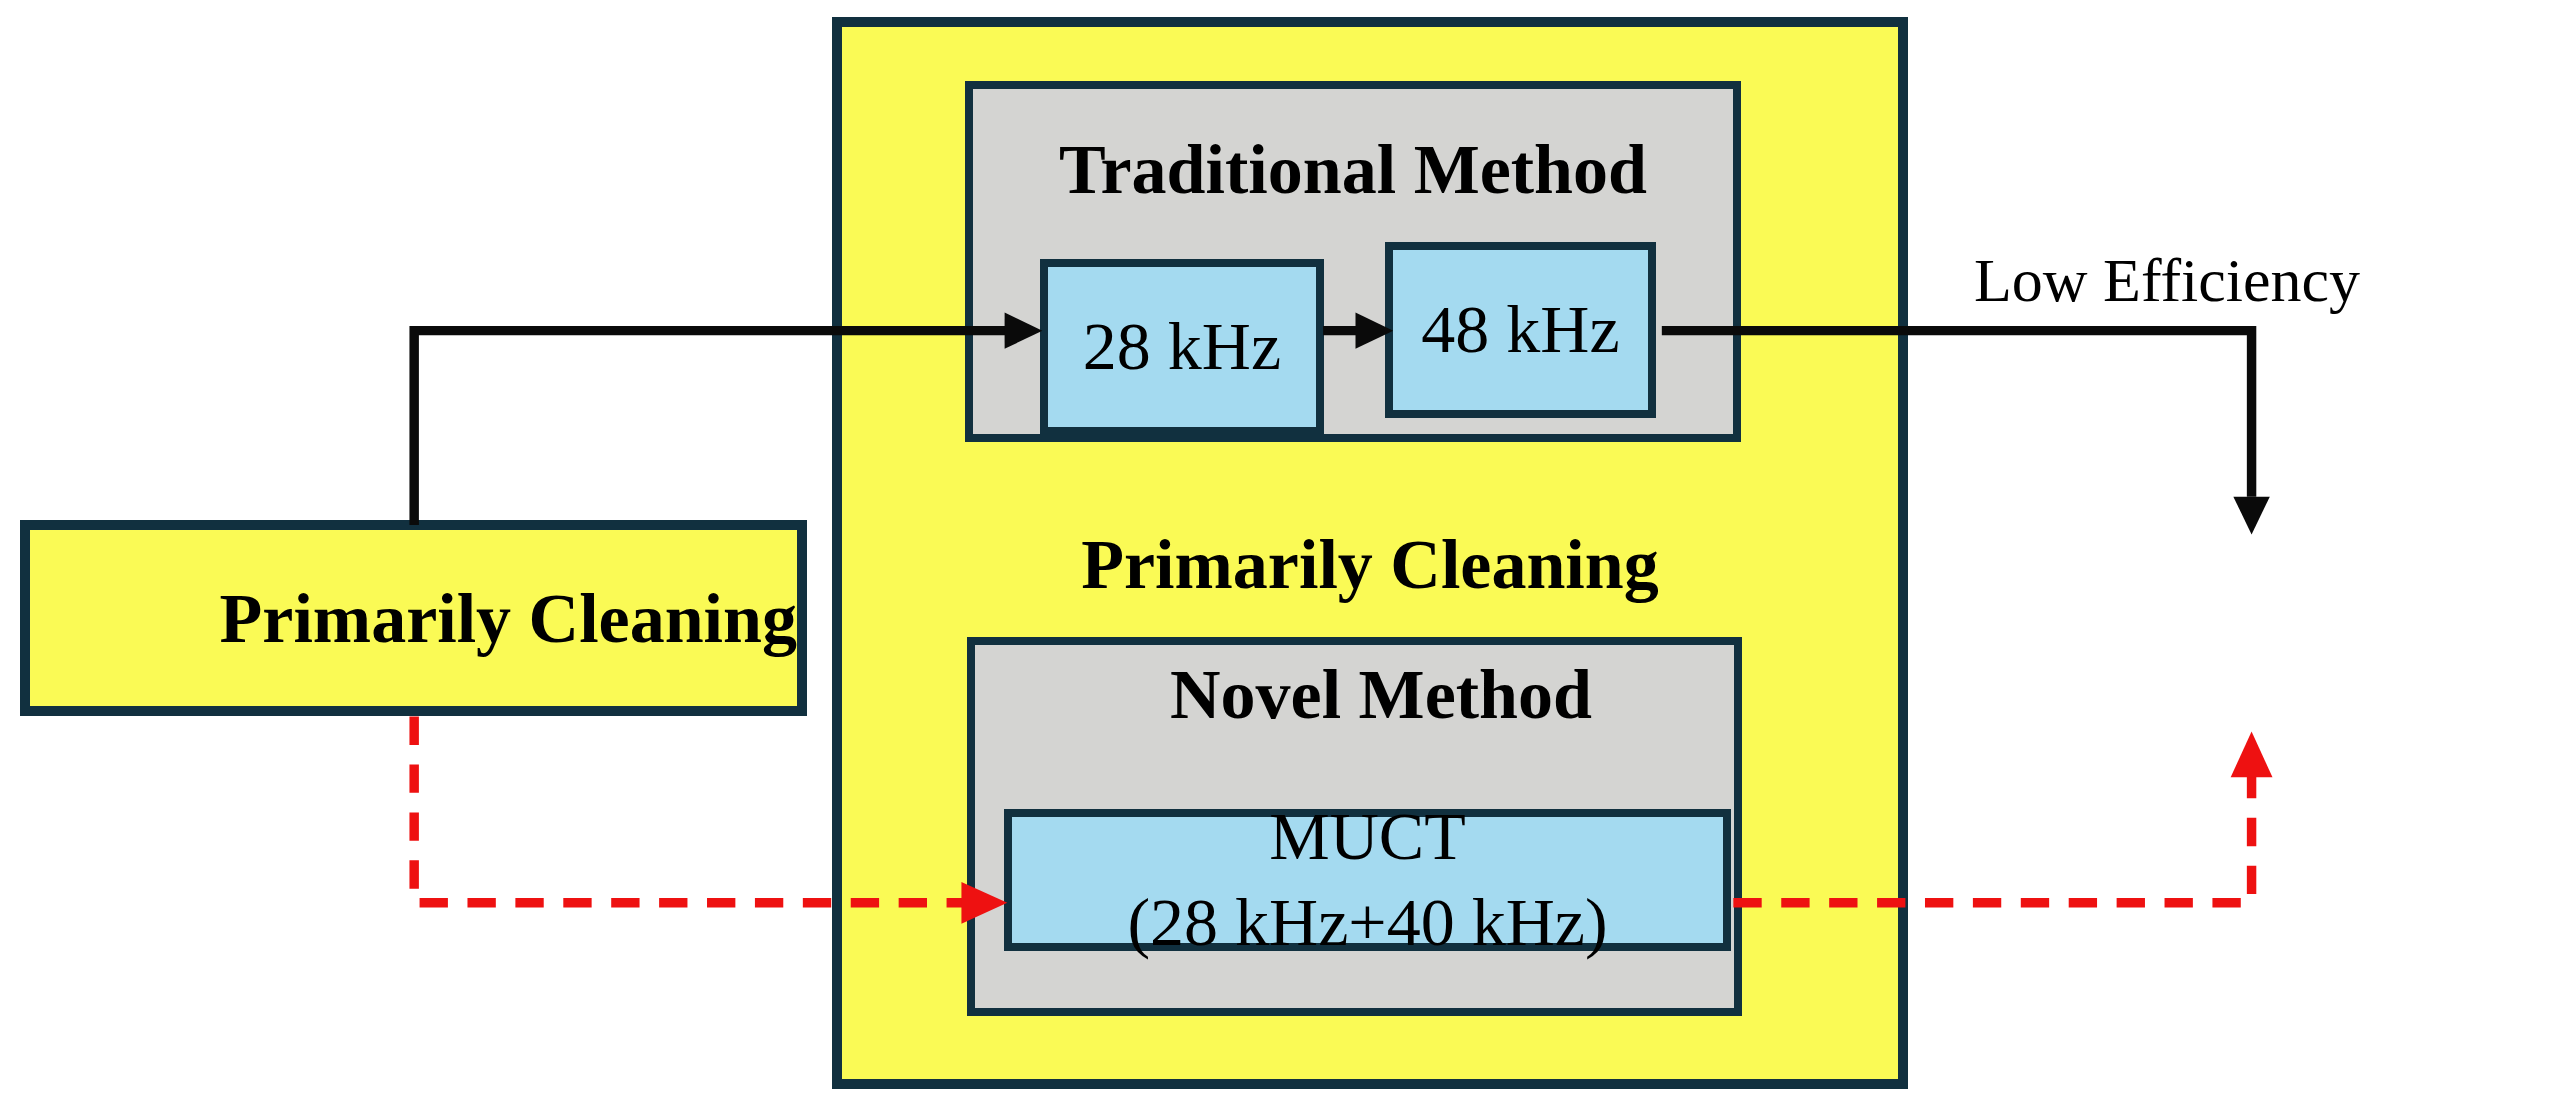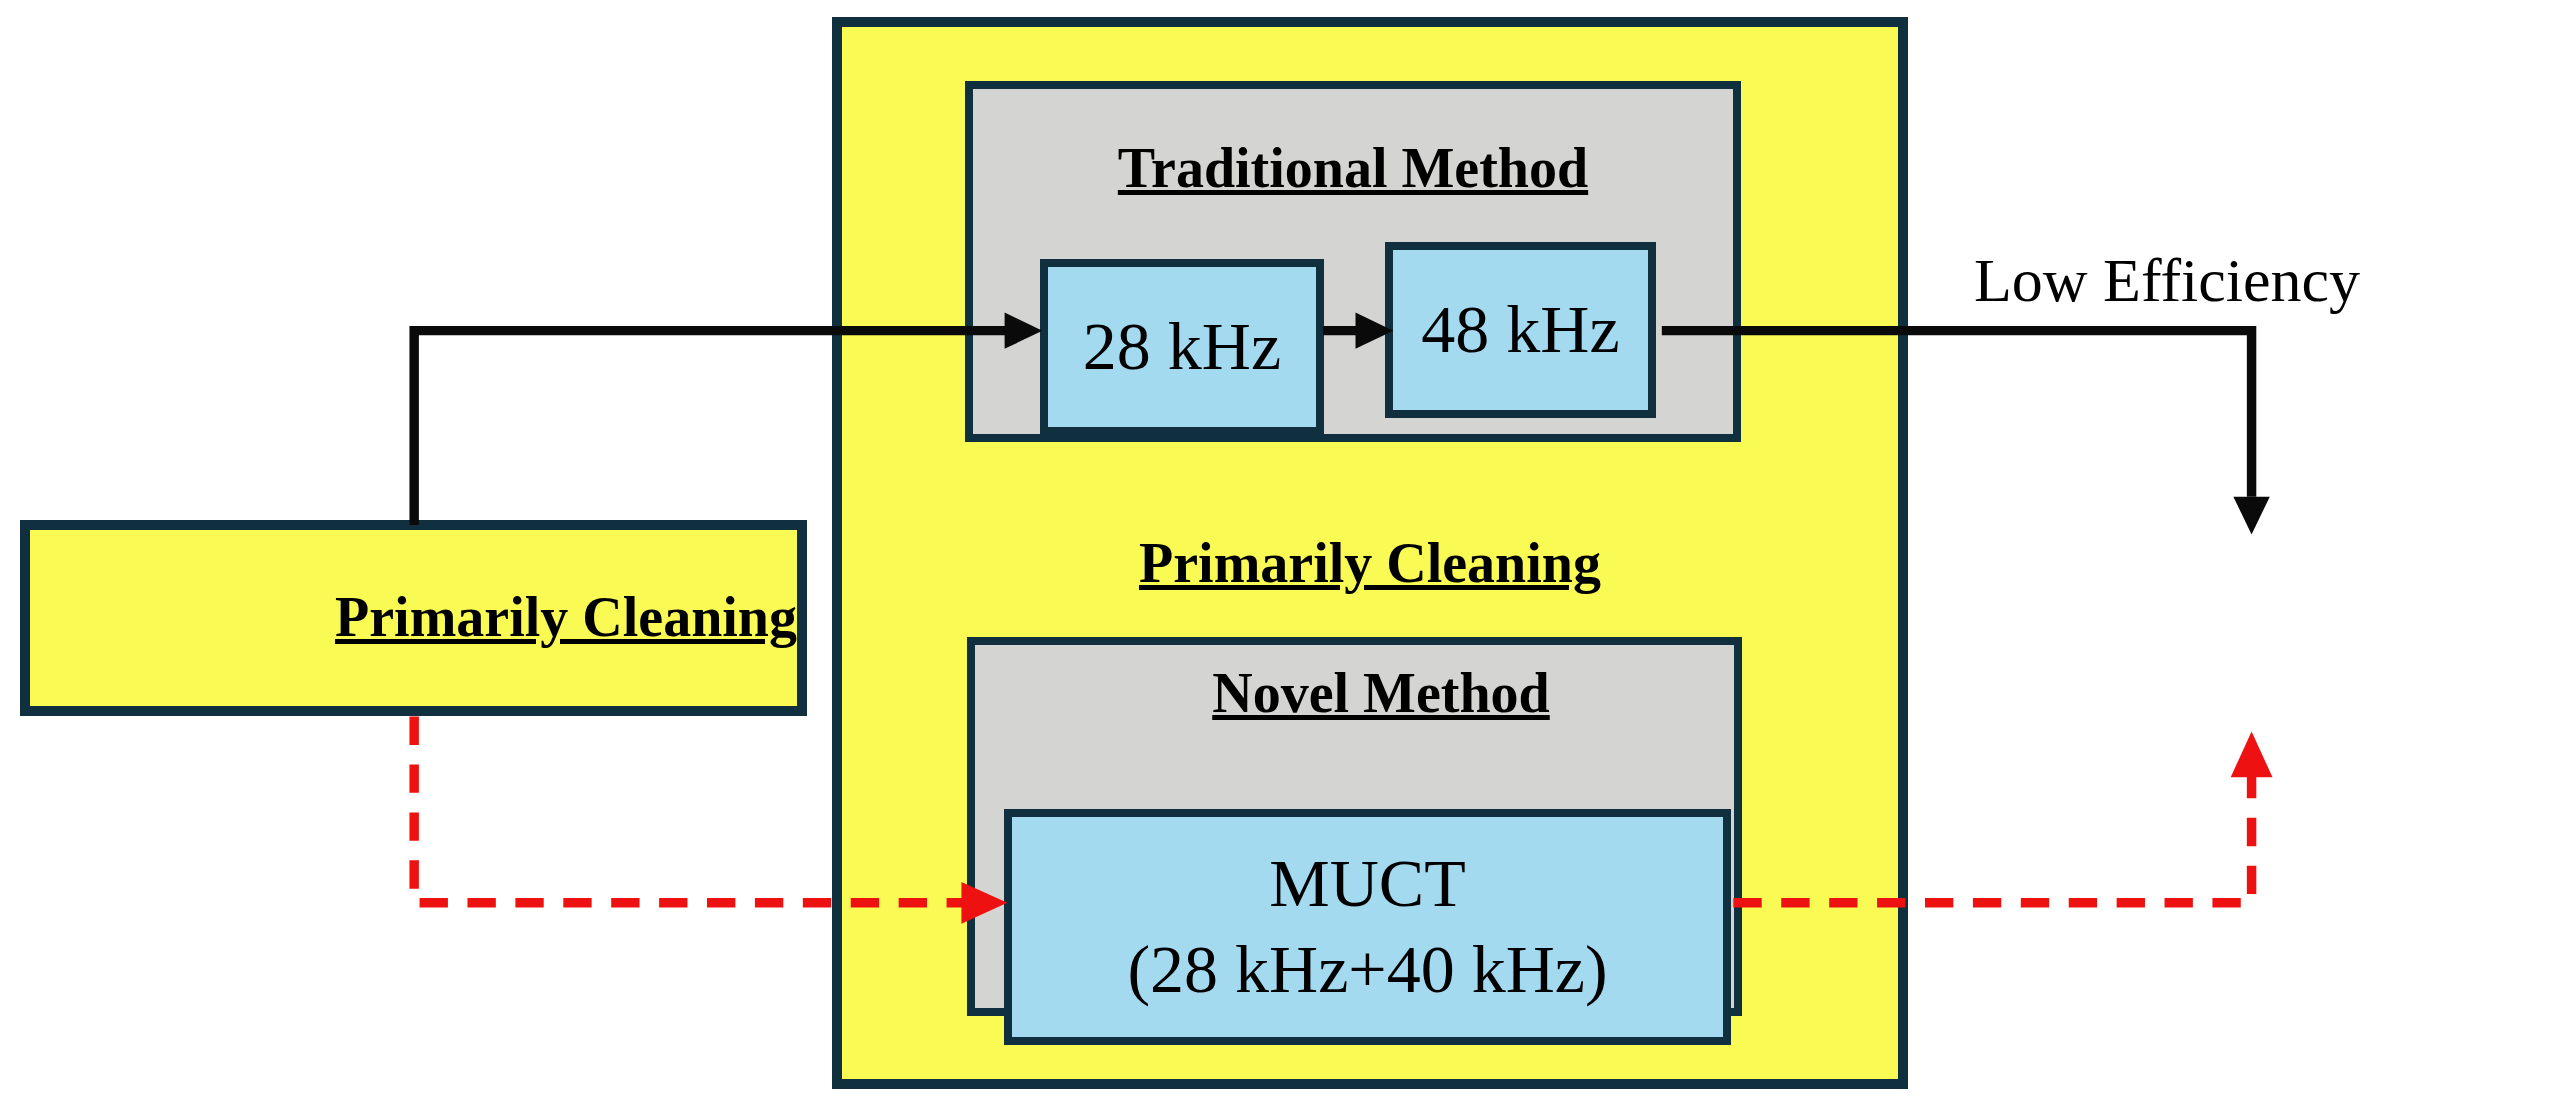--- a/index.html
+++ b/index.html
@@ -32,24 +32,23 @@
   .gray-panel {
     background: var(--gray, #d4d4d2);
     border: 8.8px solid var(--border, #11303f);
   }
   .cyan-node {
     background: var(--cyan, #a4daf0);
     border: 8.8px solid var(--border, #11303f);
   }
   .title-bold {
     font-weight: bold;
-    font-size: 56px;
+    font-size: 70px;
     line-height: 1.1;
     white-space: nowrap;
-    text-decoration: underline;
   }
   .label-regular {
     font-weight: normal;
     font-size: 68px;
     line-height: 1.26;
     white-space: nowrap;
   }
   .floating-label {
     position: absolute;
     display: flex;
@@ -107,21 +106,21 @@
 
   <div class="box cyan-node label-regular node-top-z" style="left:1385px; top:242px; width:271px; height:176px;">
     <span>48 kHz</span>
   </div>
 
   <div class="box gray-panel node-top-z" style="left:967px; top:637px; width:775px; height:379px;"></div>
   <div class="floating-label title-bold node-top-z" style="left:997px; top:650px; width:768px; height:88px;">
     <span>Novel Method</span>
   </div>
 
-  <div class="box cyan-node label-regular node-top-z" style="left:1004px; top:809px; width:727px; height:236px; flex-direction:column;">
+  <div class="box cyan-node label-regular node-top-z" style="left:1004px; top:809px; width:727px; height:142px; flex-direction:column;">
     <span>MUCT</span>
     <span>(28 kHz+40 kHz)</span>
   </div>
 
   <div class="box yellow-node title-bold node-z" style="left:20px; top:520px; width:787px; height:196px;">
     <span>Primarily Cleaning</span>
   </div>
 
 
   <div class="floating-label label-regular" style="left:1917px; top:238px; width:500px; height:84px; z-index:4; font-size:62px;">

